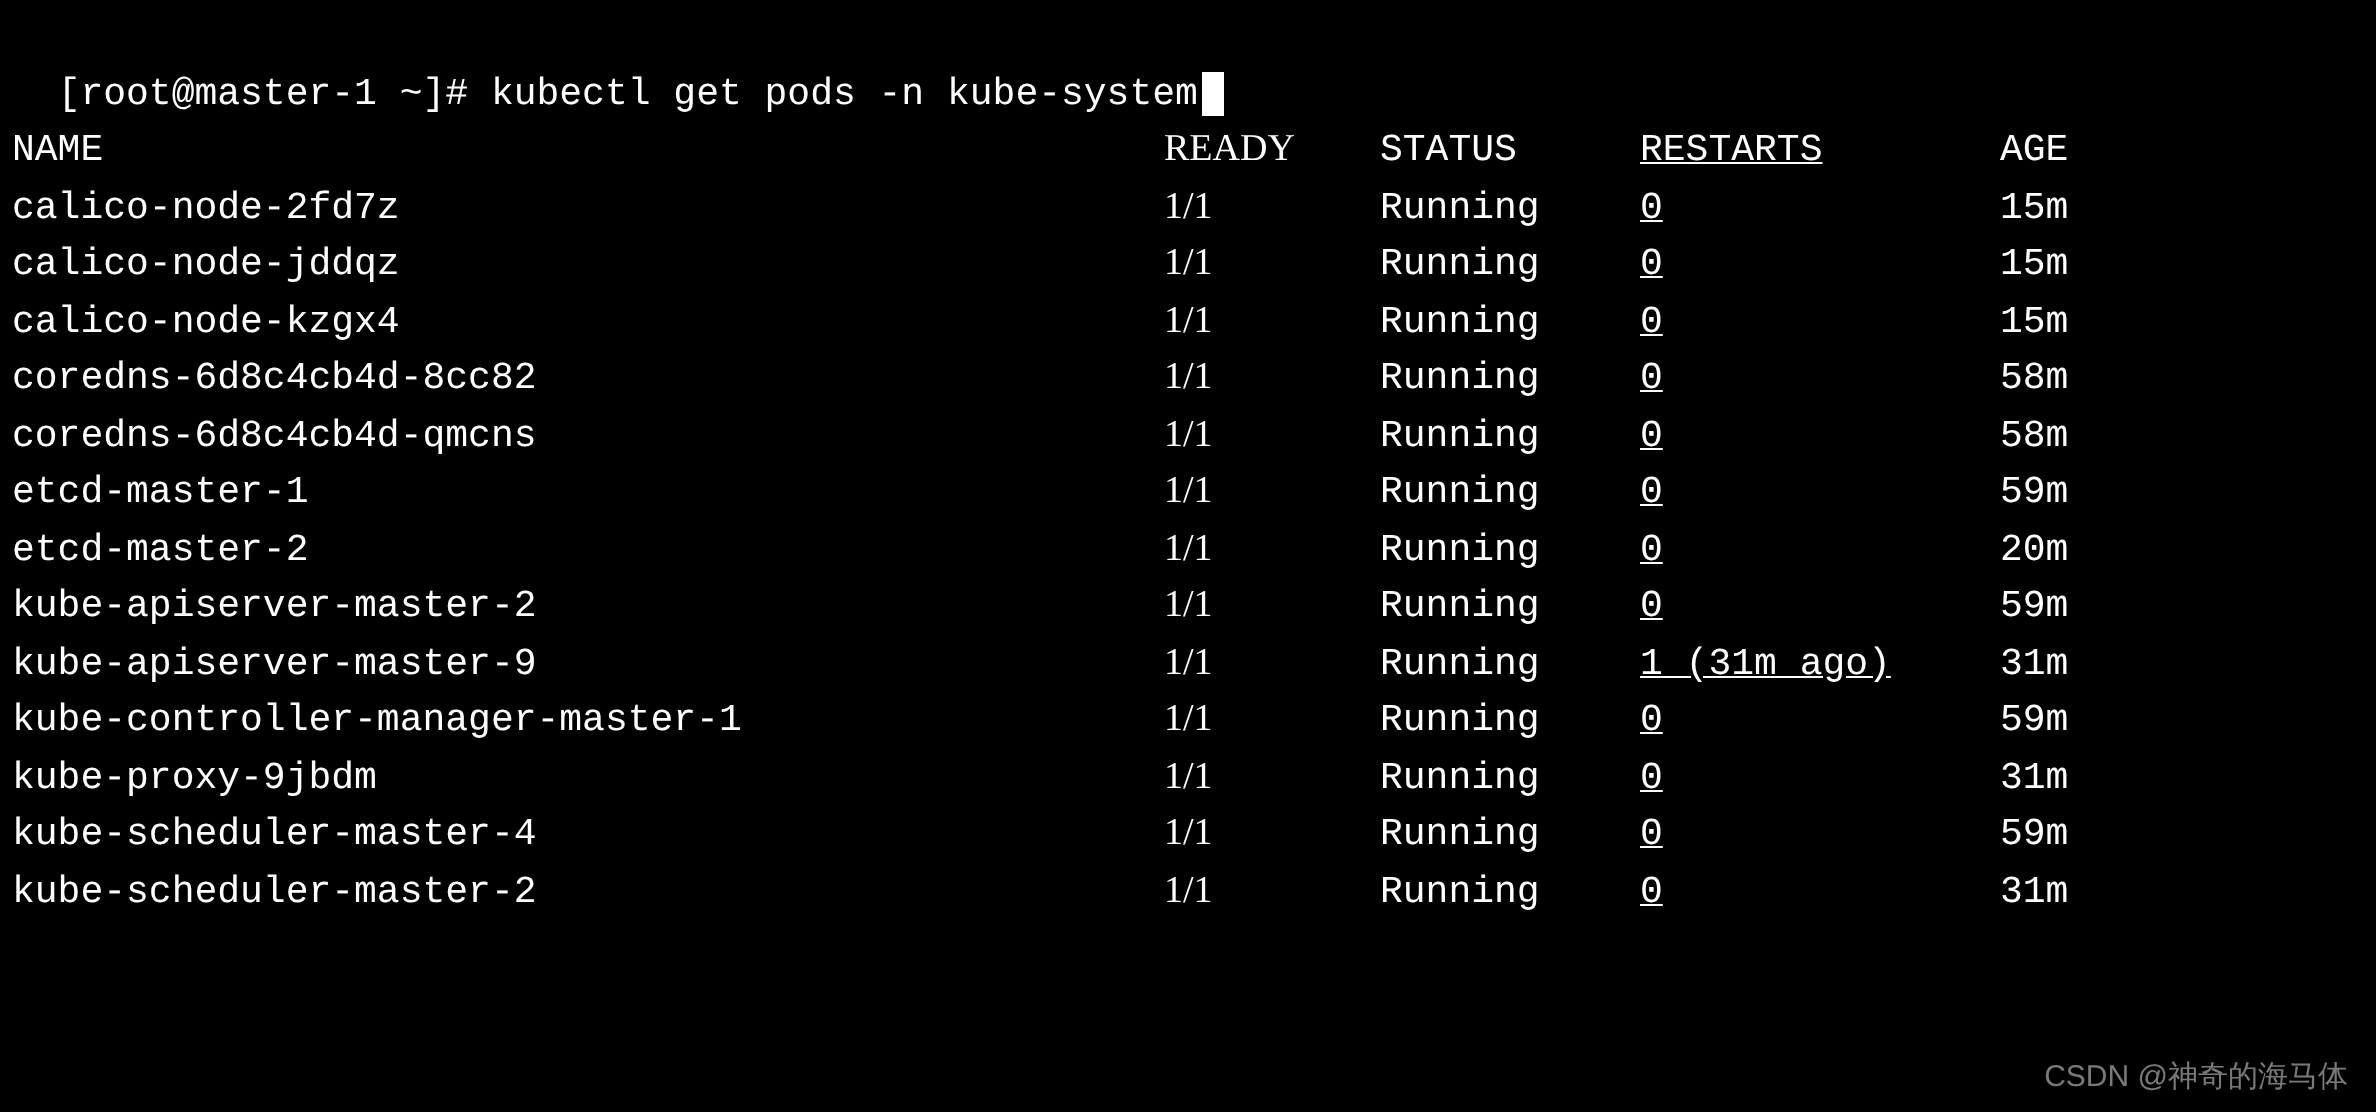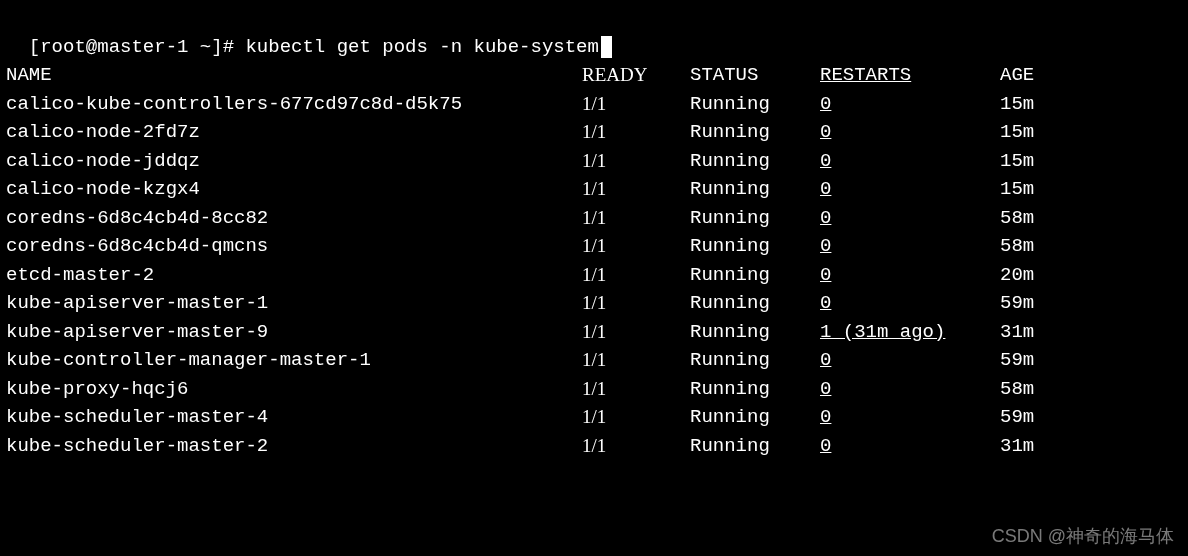--- a/index.html
+++ b/index.html
@@ -48,21 +48,21 @@
     .col-ready { width: 108px; font-family: Liberation Serif, serif; }
     .col-status { width: 130px; margin-left: 25px; }
     .col-restarts { width: 180px; text-decoration: underline; }
     .col-age { width: auto; }
     .watermark {
       position: absolute;
       bottom: 6px;
       right: 14px;
       color: rgba(220, 220, 220, 0.55);
       font-family: sans-serif;
-      font-size: 18px;
+      font-size: 15px;
       pointer-events: none;
     }
   </style>
 </head>
 <body>
 
 <div class="prompt-line">
   <span>[root@master-1 ~]# </span><span>kubectl get pods -n kube-system</span><span class="cursor-caret"></span>
 </div>
 
@@ -70,27 +70,20 @@
   <thead>
     <tr>
       <th class="col-name">NAME</th>
       <th class="col-ready">READY</th>
       <th class="col-status">STATUS</th>
       <th class="col-restarts">RESTARTS</th>
       <th class="col-age">AGE</th>
     </tr>
   </thead>
   <tbody>
-      <tr>
-        <td class="col-name">calico-kube-controllers-677cd97c8d-d5k75</td>
-        <td class="col-ready">1/1</td>
-        <td class="col-status">Running</td>
-        <td class="col-restarts">0</td>
-        <td class="col-age">15m</td>
-      </tr>
       <tr>
         <td class="col-name">calico-node-2fd7z</td>
         <td class="col-ready">1/1</td>
         <td class="col-status">Running</td>
         <td class="col-restarts">0</td>
         <td class="col-age">15m</td>
       </tr>
       <tr>
         <td class="col-name">calico-node-jddqz</td>
         <td class="col-ready">1/1</td>
@@ -113,53 +106,60 @@
         <td class="col-age">58m</td>
       </tr>
       <tr>
         <td class="col-name">coredns-6d8c4cb4d-qmcns</td>
         <td class="col-ready">1/1</td>
         <td class="col-status">Running</td>
         <td class="col-restarts">0</td>
         <td class="col-age">58m</td>
       </tr>
       <tr>
+        <td class="col-name">etcd-master-1</td>
+        <td class="col-ready">1/1</td>
+        <td class="col-status">Running</td>
+        <td class="col-restarts">0</td>
+        <td class="col-age">59m</td>
+      </tr>
+      <tr>
         <td class="col-name">etcd-master-2</td>
         <td class="col-ready">1/1</td>
         <td class="col-status">Running</td>
         <td class="col-restarts">0</td>
         <td class="col-age">20m</td>
       </tr>
       <tr>
-        <td class="col-name">kube-apiserver-master-1</td>
+        <td class="col-name">kube-apiserver-master-2</td>
         <td class="col-ready">1/1</td>
         <td class="col-status">Running</td>
         <td class="col-restarts">0</td>
         <td class="col-age">59m</td>
       </tr>
       <tr>
         <td class="col-name">kube-apiserver-master-9</td>
         <td class="col-ready">1/1</td>
         <td class="col-status">Running</td>
         <td class="col-restarts">1 (31m ago)</td>
         <td class="col-age">31m</td>
       </tr>
       <tr>
         <td class="col-name">kube-controller-manager-master-1</td>
         <td class="col-ready">1/1</td>
         <td class="col-status">Running</td>
         <td class="col-restarts">0</td>
         <td class="col-age">59m</td>
       </tr>
       <tr>
-        <td class="col-name">kube-proxy-hqcj6</td>
+        <td class="col-name">kube-proxy-9jbdm</td>
         <td class="col-ready">1/1</td>
         <td class="col-status">Running</td>
         <td class="col-restarts">0</td>
-        <td class="col-age">58m</td>
+        <td class="col-age">31m</td>
       </tr>
       <tr>
         <td class="col-name">kube-scheduler-master-4</td>
         <td class="col-ready">1/1</td>
         <td class="col-status">Running</td>
         <td class="col-restarts">0</td>
         <td class="col-age">59m</td>
       </tr>
       <tr>
         <td class="col-name">kube-scheduler-master-2</td>

